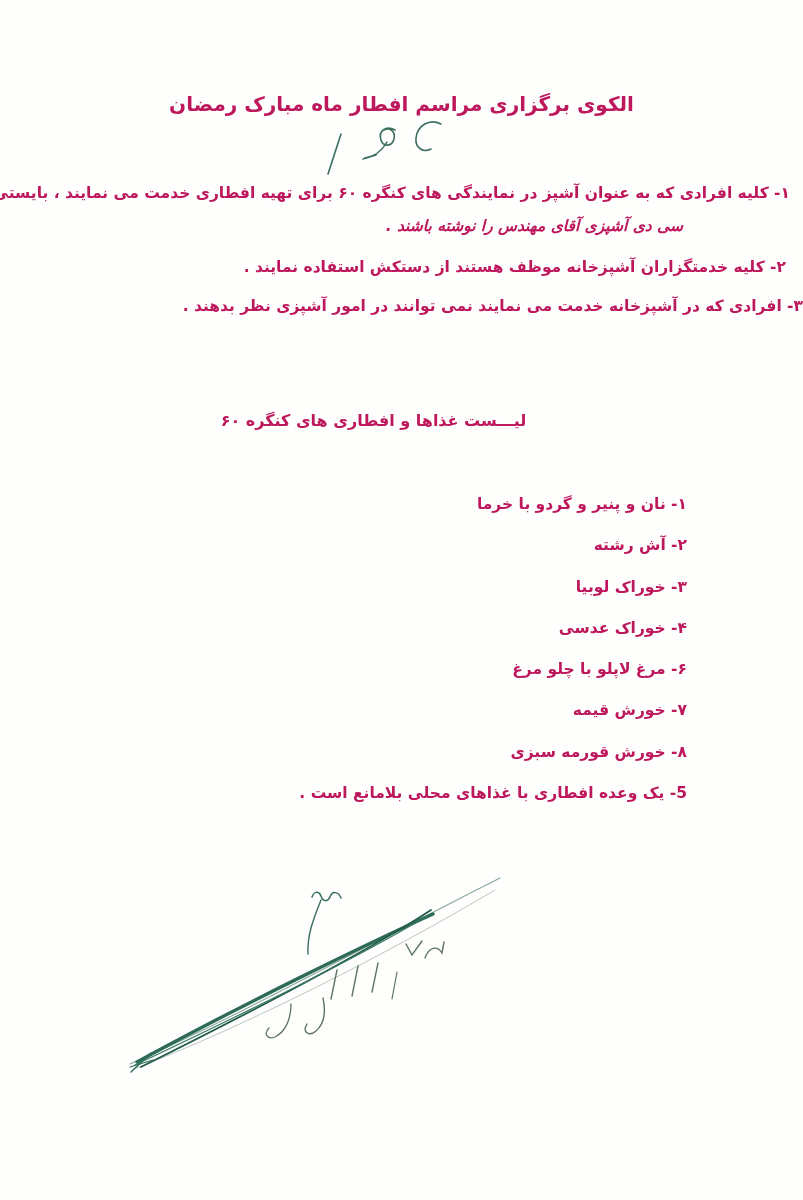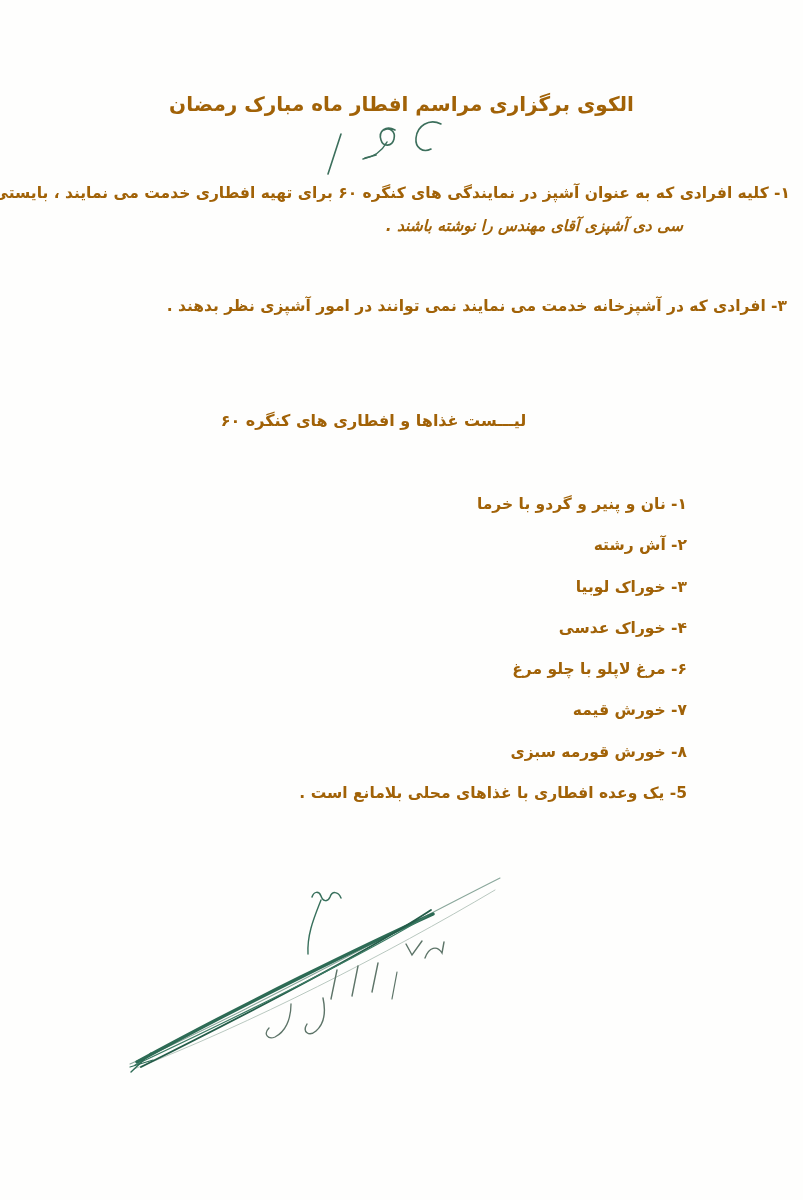--- a/index.html
+++ b/index.html
@@ -4,32 +4,32 @@
 <style>
   html,body{margin:0;padding:0;background:#e8e8e8;}
   .page{
     position:relative;
     width:803px;height:1200px;
     margin:0 auto;
     background:#fefefdl;
     background:#fefefd;
     overflow:hidden;
     font-family:"DejaVu Sans",sans-serif;
-    color:#a16207;
+    color:#be185d;
   }
   .fa{direction:rtl;unicode-bidi:embed;font-weight:bold;}
   .doc-title{
     position:absolute;top:92px;left:0;right:0;
     text-align:center;font-size:20px;letter-spacing:0;
   }
   .rule{position:absolute;font-size:15.5px;white-space:nowrap;}
   .r1l1{top:184px;right:13px;}
   .r1l2{top:217px;right:120px;font-style:italic;}
   .r2{top:258px;right:17px;}
-  .r3{top:297px;right:16px;}
+  .r3{top:297px;right:0;}
   .menu-heading{
     position:absolute;top:411px;left:0;right:16px;text-align:center;
     font-size:16px;
   }
   .menu-heading span{position:relative;left:-20px;direction:rtl;unicode-bidi:embed;font-weight:bold;}
   .menu{position:absolute;top:453px;right:116px;text-align:right;margin-top:40px;}
   .menu-item{height:41.3px;font-size:15.5px;white-space:nowrap;line-height:22px;}
   .ink-mark{position:absolute;left:295px;top:112px;}
   .signature{position:absolute;left:125px;top:866px;}
   svg{display:block;}
@@ -44,20 +44,21 @@
   <svg class="ink-mark" width="160" height="70" viewBox="0 0 160 70" fill="none">
     <path d="M46,22 L33,62" stroke="#3c6f5c" stroke-width="1.6" stroke-linecap="round"></path>
     <path d="M100,18 c-9,-5 -17,1 -14,10 c2,7 11,7 13,-1 c2,-8 -5,-12 -10,-9" stroke="#3c6f5c" stroke-width="1.6" stroke-linecap="round"></path>
     <path d="M92,30 c-5,9 -13,15 -24,17" stroke="#3c6f5c" stroke-width="1.5" stroke-linecap="round"></path>
     <path d="M70,46 l11,-3" stroke="#3c6f5c" stroke-width="1.8" stroke-linecap="round"></path>
     <path d="M146,12 c-12,-6 -24,2 -25,14 c-1,10 7,15 15,11" stroke="#3c6f5c" stroke-width="1.6" stroke-linecap="round"></path>
   </svg>
 
   <div class="rule r1l1 fa">۱- کلیه افرادی که به عنوان آشپز در نمایندگی های کنگره ۶۰ برای تهیه افطاری خدمت می نمایند ، بایستی</div>
   <div class="rule r1l2 fa">سی دی آشپزی آقای مهندس را نوشته باشند .</div>
+  <div class="rule r2 fa">۲- کلیه خدمتگزاران آشپزخانه موظف هستند از دستکش استفاده نمایند .</div>
   <div class="rule r3 fa">۳- افرادی که در آشپزخانه خدمت می نمایند نمی توانند در امور آشپزی نظر بدهند .</div>
 
   <div class="menu-heading">
     <span>لیـــست غذاها و افطاری های کنگره ۶۰</span>
   </div>
 
   <div class="menu">
     <div class="menu-item fa">۱- نان و پنیر و گردو با خرما</div>
     <div class="menu-item fa">۲- آش رشته</div>
     <div class="menu-item fa">۳- خوراک لوبیا</div>

